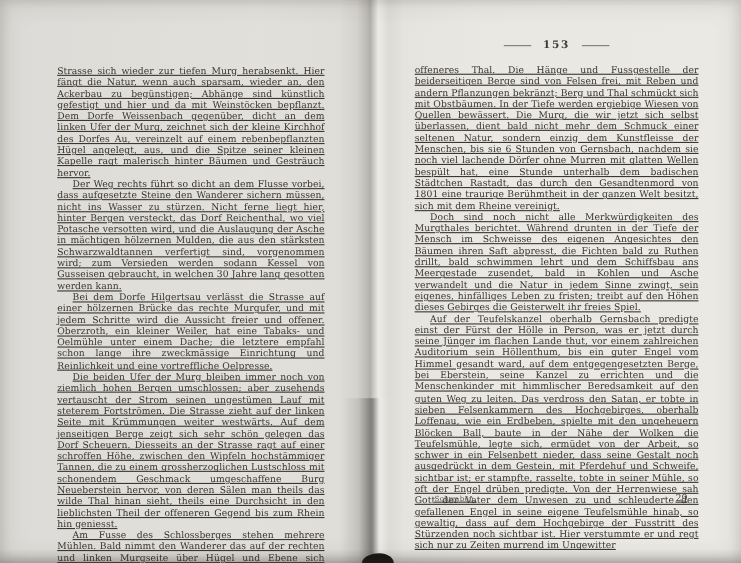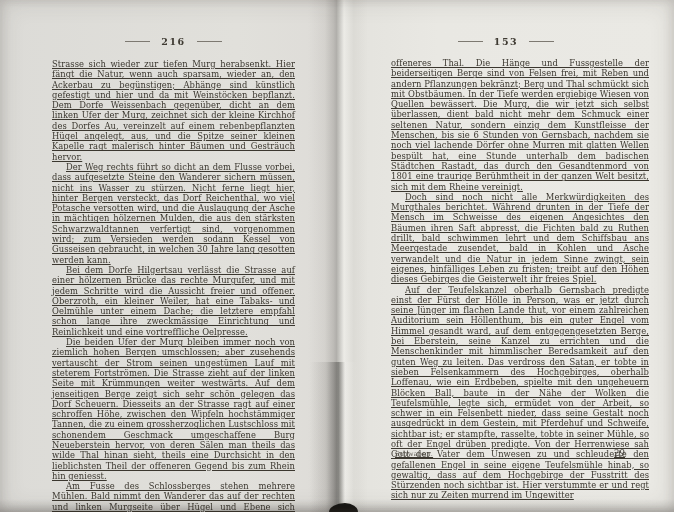--- a/index.html
+++ b/index.html
@@ -35,21 +35,21 @@
   .text-block {
     position: absolute;
     text-align: justify;
     font-size: 8.4px;
     line-height: 10.3px;
     letter-spacing: 0.05px;
     hyphens: auto;
     color: #3b372f;
   }
   #left-text  { left: 52px; top: 59px; width: 243px; }
-  #right-text { left: 40px; top: 58px; width: 258px; margin-left: 14px; }
+  #right-text { left: 40px; top: 58px; width: 258px; }
   .text-block p { margin: 0; text-decoration: underline; }
   .text-block p.indent { text-indent: 14px; }
 
   .page-footer {
     position: absolute; top: 448px; left: 40px; width: 258px;
     display: flex; justify-content: space-between; align-items: baseline; text-decoration: underline;
   }
   .footer-signature { font-size: 6.4px; color: #5a564e; margin-left: 18px; letter-spacing: 0.3px; }
   .footer-number   { font-size: 8.6px; color: #44403a; margin-right: 10px; }
 
@@ -92,25 +92,20 @@
       inset -4px 0 9px rgba(60,57,50,0.08),
       inset 4px 0 9px rgba(60,57,50,0.08);
   }
 </style>
 </head>
 <body>
 
 <div id="spread">
 
   <div class="page" id="left-page">
-    <div class="page-header" id="left-header">
-      <span class="header-rule"></span>
-      <span class="page-number">216</span>
-      <span class="header-rule"></span>
-    </div>
     <div class="text-block" id="left-text">
       <p>Strasse sich wieder zur tiefen Murg herabsenkt. Hier fängt die Natur, wenn auch sparsam, wieder an, den Ackerbau zu begünstigen; Abhänge sind künstlich gefestigt und hier und da mit Weinstöcken bepflanzt. Dem Dorfe Weissenbach gegenüber, dicht an dem linken Ufer der Murg, zeichnet sich der kleine Kirchhof des Dorfes Au, vereinzelt auf einem rebenbepflanzten Hügel angelegt, aus, und die Spitze seiner kleinen Kapelle ragt malerisch hinter Bäumen und Gesträuch hervor.</p>
       <p class="indent">Der Weg rechts führt so dicht an dem Flusse vorbei, dass aufgesetzte Steine den Wanderer sichern müssen, nicht ins Wasser zu stürzen. Nicht ferne liegt hier, hinter Bergen versteckt, das Dorf Reichenthal, wo viel Potasche versotten wird, und die Auslaugung der Asche in mächtigen hölzernen Mulden, die aus den stärksten Schwarzwaldtannen verfertigt sind, vorgenommen wird; zum Versieden werden sodann Kessel von Gusseisen gebraucht, in welchen 30 Jahre lang gesotten werden kann.</p>
       <p class="indent">Bei dem Dorfe Hilgertsau verlässt die Strasse auf einer hölzernen Brücke das rechte Murgufer, und mit jedem Schritte wird die Aussicht freier und offener. Oberzroth, ein kleiner Weiler, hat eine Tabaks- und Oelmühle unter einem Dache; die letztere empfahl schon lange ihre zweckmässige Einrichtung und Reinlichkeit und eine vortreffliche Oelpresse.</p>
       <p class="indent">Die beiden Ufer der Murg bleiben immer noch von ziemlich hohen Bergen umschlossen; aber zusehends vertauscht der Strom seinen ungestümen Lauf mit steterem Fortströmen. Die Strasse zieht auf der linken Seite mit Krümmungen weiter westwärts. Auf dem jenseitigen Berge zeigt sich sehr schön gelegen das Dorf Scheuern. Diesseits an der Strasse ragt auf einer schroffen Höhe, zwischen den Wipfeln hochstämmiger Tannen, die zu einem grossherzoglichen Lustschloss mit schonendem Geschmack umgeschaffene Burg Neueberstein hervor, von deren Sälen man theils das wilde Thal hinan sieht, theils eine Durchsicht in den lieblichsten Theil der offeneren Gegend bis zum Rhein hin geniesst.</p>
       <p class="indent">Am Fusse des Schlossberges stehen mehrere Mühlen. Bald nimmt den Wanderer das auf der rechten und linken Murgseite über Hügel und Ebene sich anmuthig ausbreitende Städtchen Gernsbach auf, das sich durch grosse Gewerbsamkeit, namentlich treffliche Leimsiedereien, auszeichnet. Hier tritt die Murg in ein weit</p>
     </div>
   </div>
 
   <div class="page" id="right-page">

